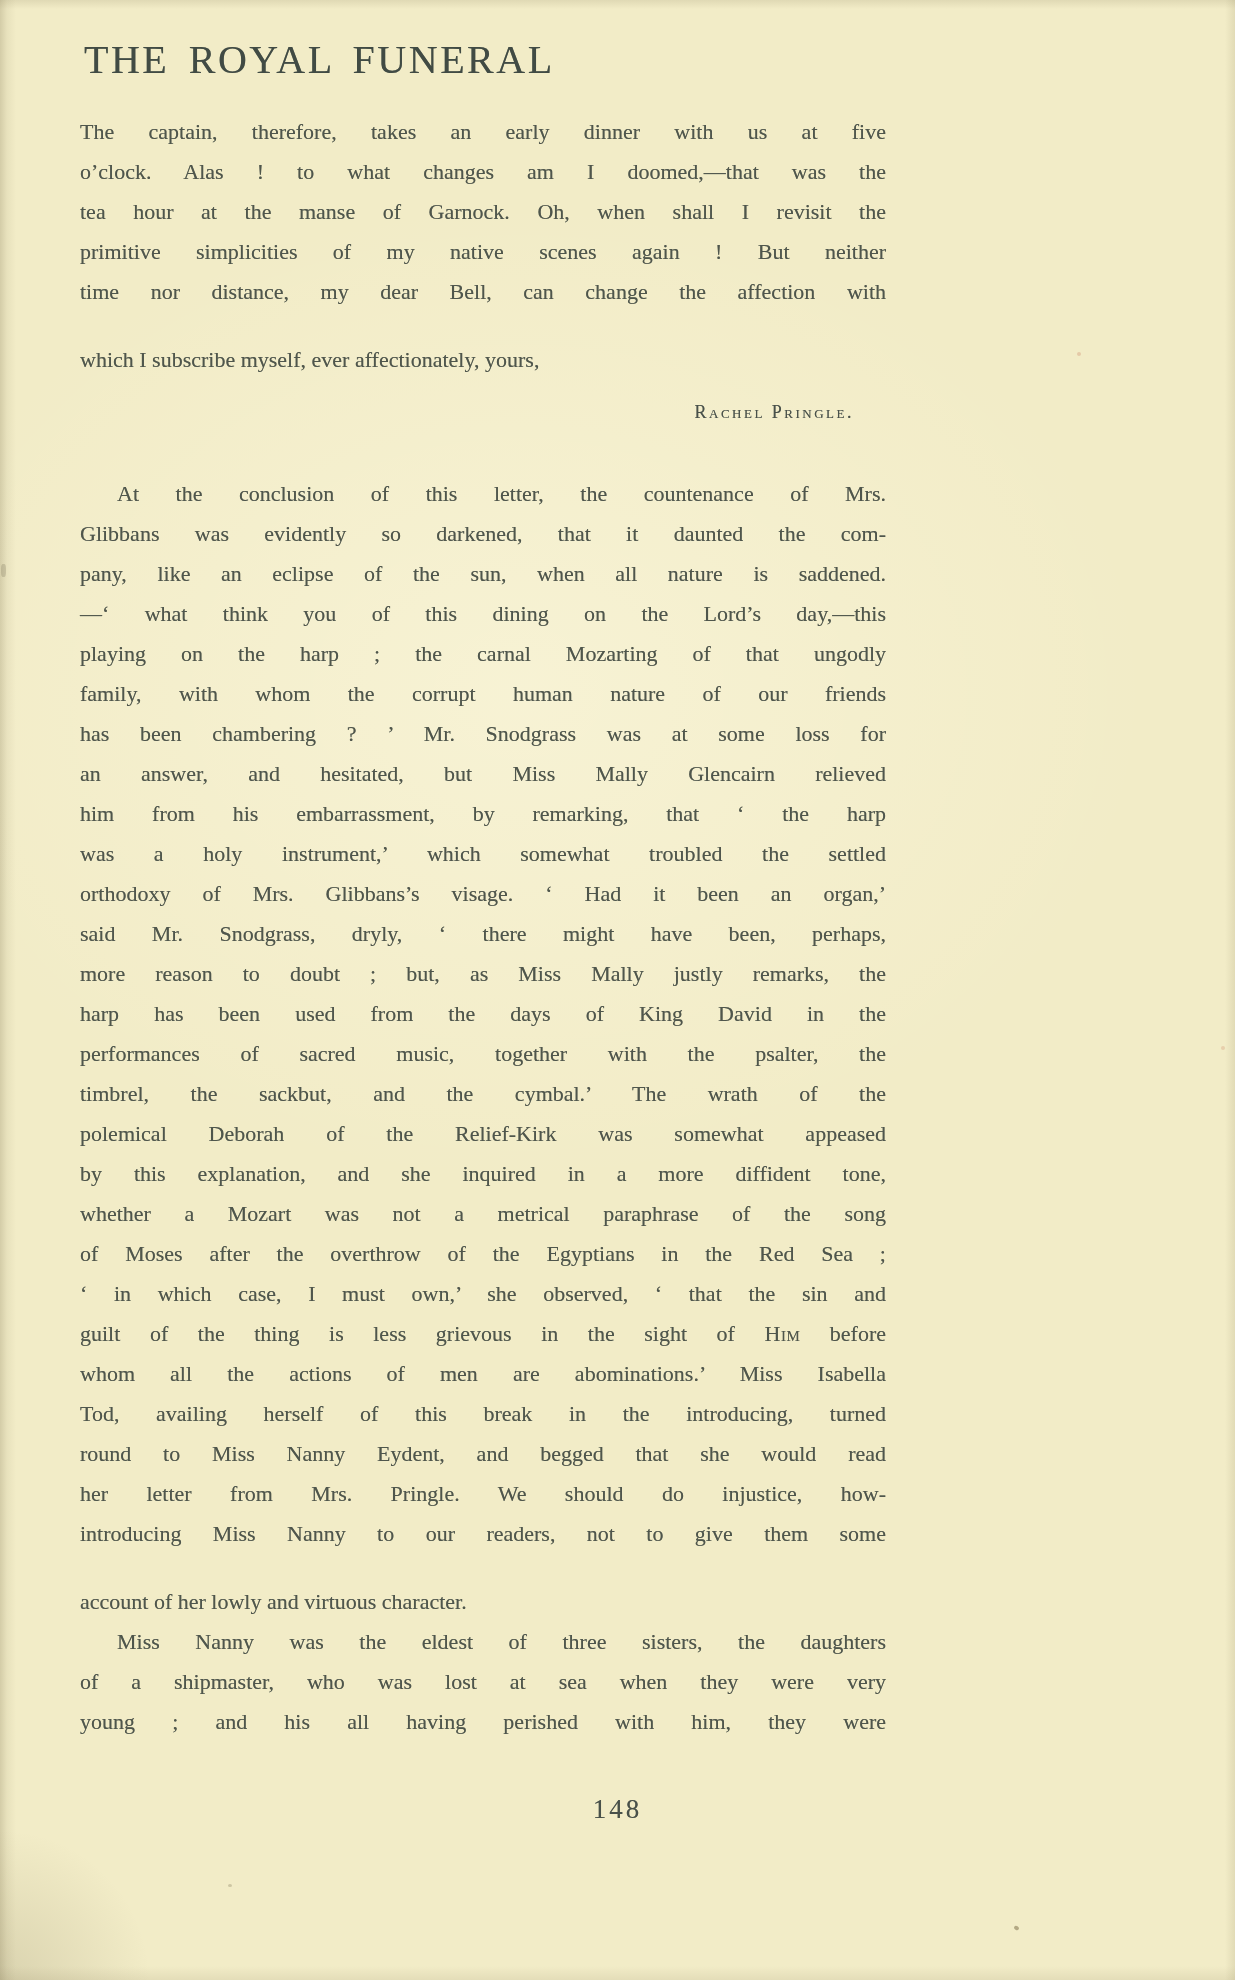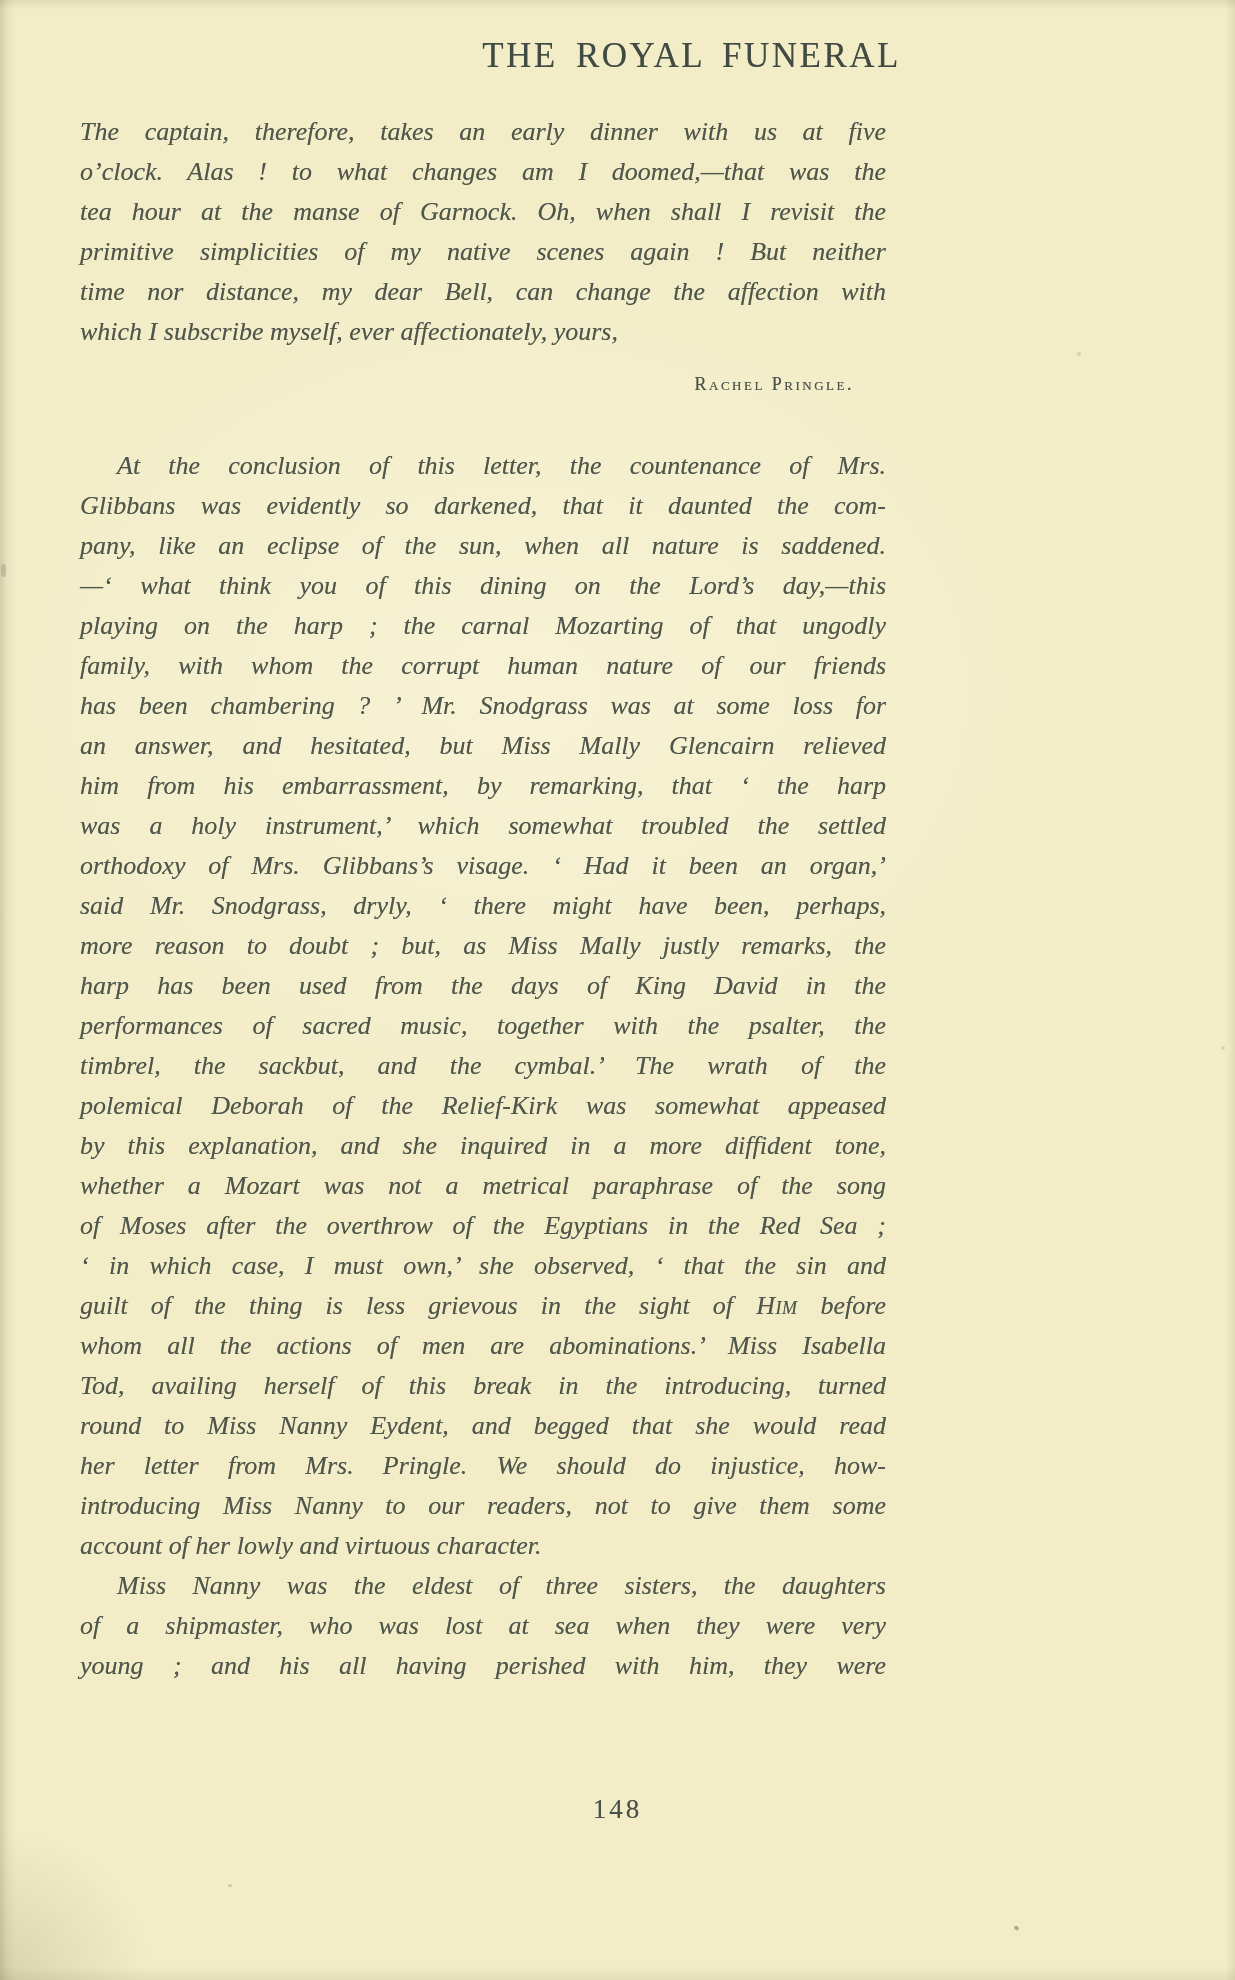--- a/index.html
+++ b/index.html
@@ -17,45 +17,44 @@
       linear-gradient(180deg, rgba(141,131,95,0.18) 0px, rgba(141,131,95,0) 9px),
       linear-gradient(0deg,   rgba(141,131,95,0.14) 0px, rgba(141,131,95,0) 14px),
       radial-gradient(ellipse 900px 700px at 42% 35%, rgba(255,252,232,0.40), rgba(255,252,232,0) 70%);
     font-family: "Liberation Serif", serif;
     color: #4f564c;
     overflow: hidden;
   }
 
   .running-header {
     position: absolute;
-    top: 36px; left: 95px; width: 806px;
-    text-align: right;
-    font-size: 35px;
+    top: 36px; left: 84px; width: 806px;
+    text-align: left;
+    font-size: 40px;
     letter-spacing: 2.5px;
     word-spacing: 7px;
     color: #414b44;
     text-shadow: 0 0 0.6px rgba(65,75,68,0.55);
   }
 
   .textblock {
     position: absolute;
     left: 80px; top: 112px; width: 806px;
   }
 
   .line {
-    font-size: 26px;
+    font-size: 22px;
     line-height: 40px;
     text-align: justify;
     text-align-last: justify;
     color: #4f564c;
     text-shadow: 0 0 0.5px rgba(79,86,76,0.55);
     white-space: normal;
-    font-style: italic;
   }
-  .line.endp  { text-align-last: left; }
+  .line.endp  { text-align-last: left; margin-top: 28px; }
   .line.indent { text-indent: 37px; }
 
   .sig {
     margin-top: 12px;
     text-align: right;
     text-align-last: right;
     padding-right: 32px;
     font-variant: small-caps;
     letter-spacing: 2.5px;
     font-size: 18px;

